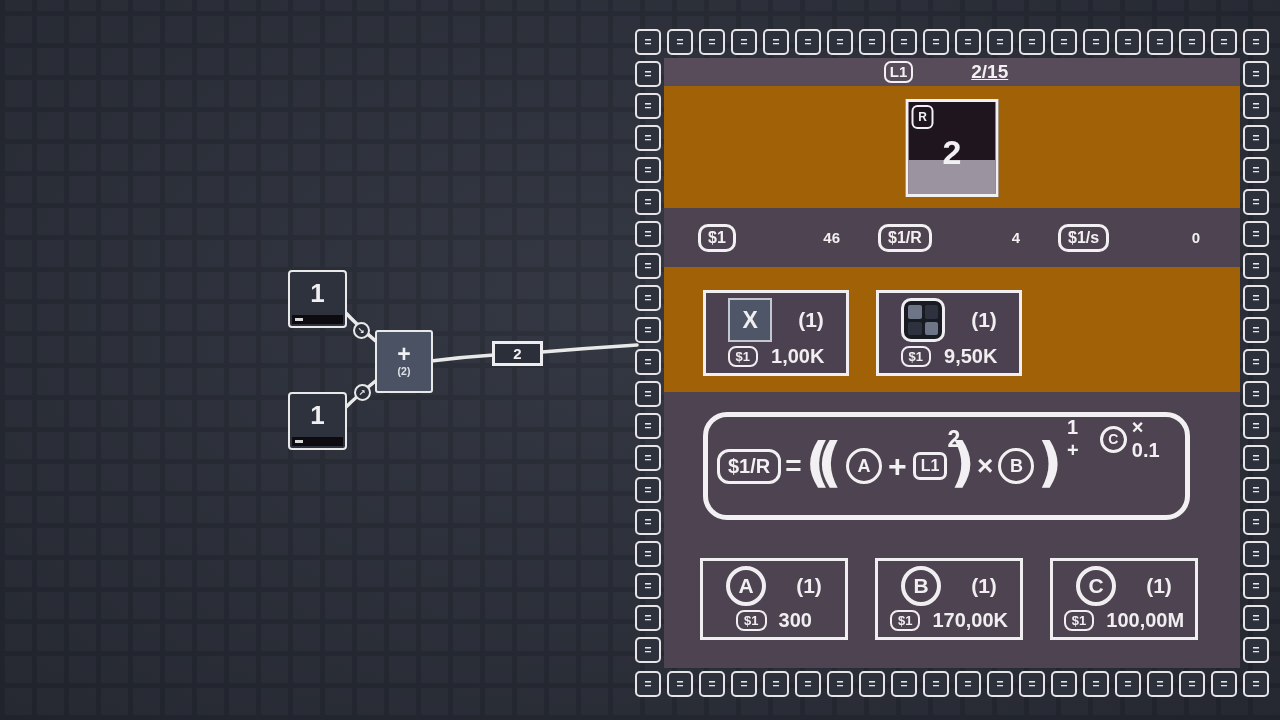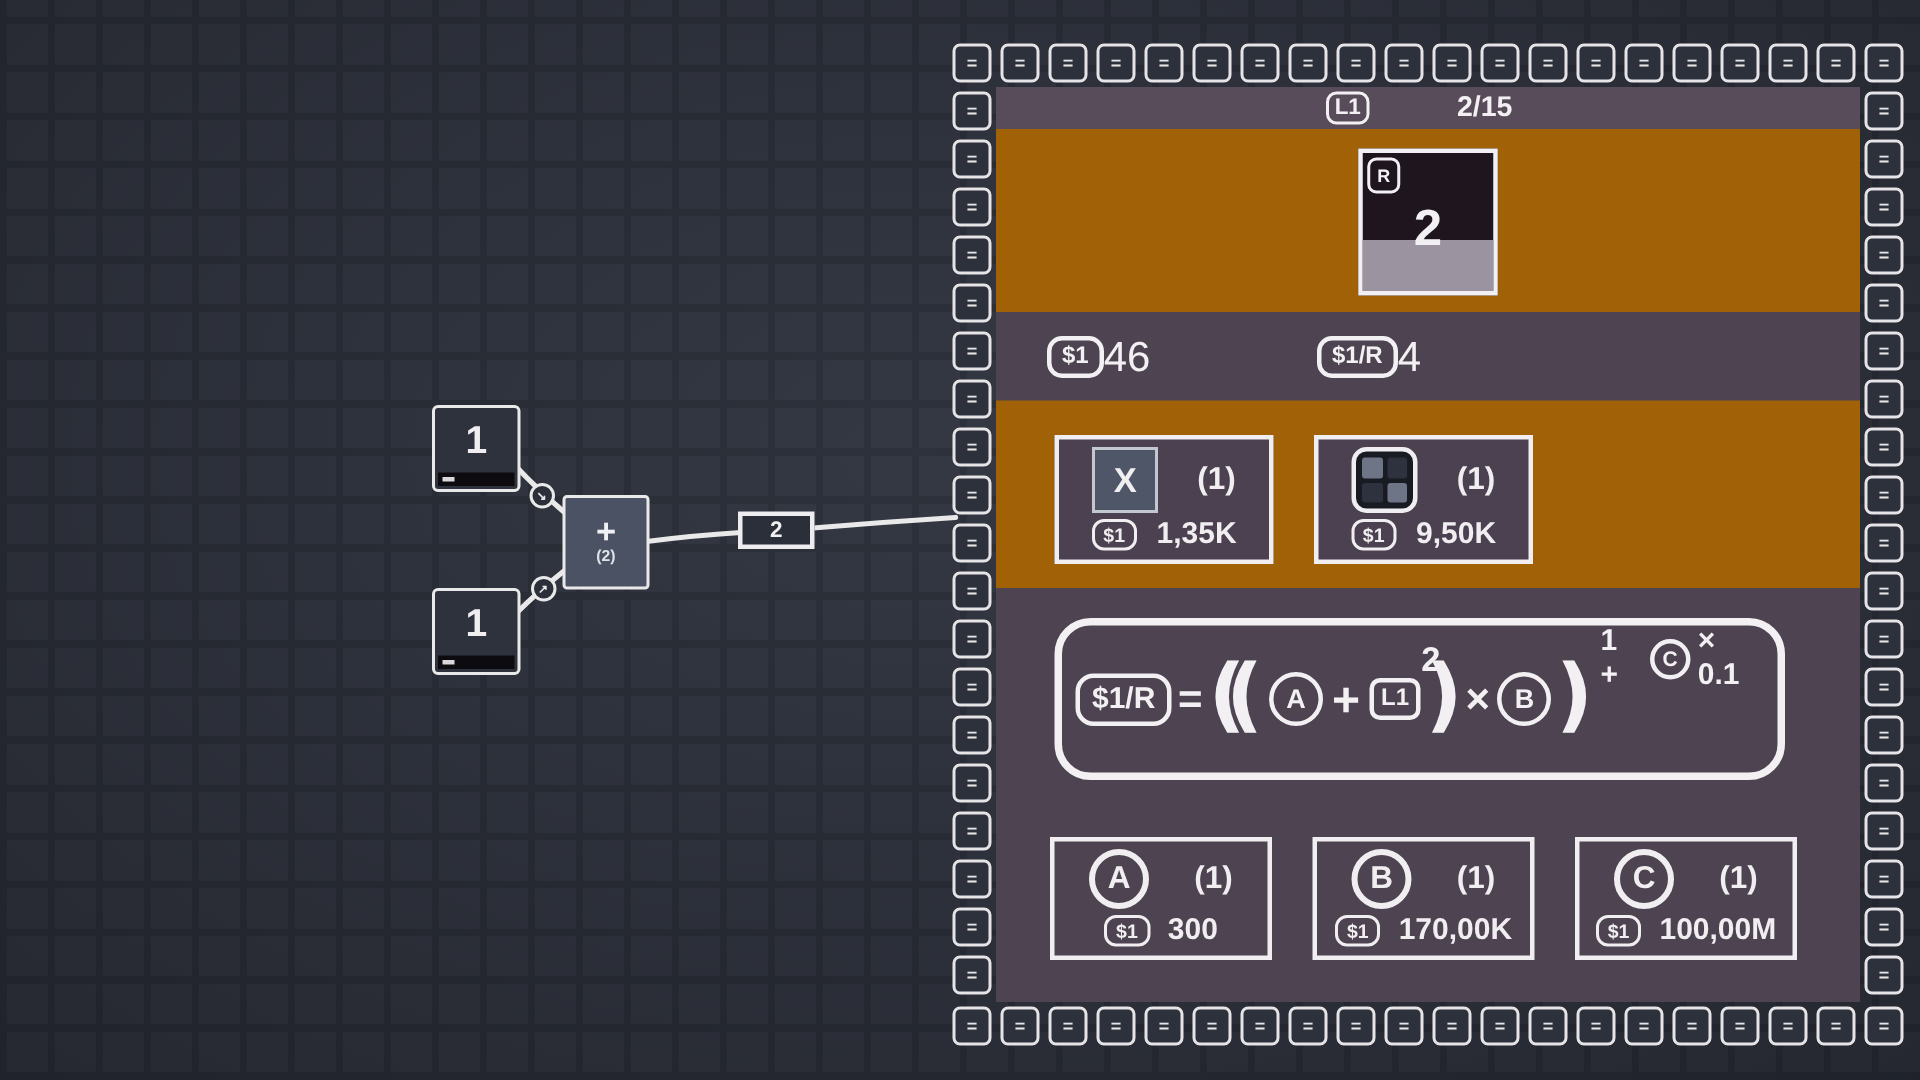--- a/index.html
+++ b/index.html
@@ -40,35 +40,35 @@
   .panel-mid{flex:1;display:flex;}
   .tile-col{width:32px;display:flex;flex-direction:column;flex:none;}
   .tile{width:26px;height:26px;margin:3px;background:#2d313c;border:2px solid #e6e4e6;border-radius:5px;
     color:#e6e4e6;font-weight:900;font-size:12px;display:flex;align-items:center;justify-content:center;
     box-sizing:border-box;flex:none;}
   .interior{flex:1;display:flex;flex-direction:column;background:#a16207;}
 
   .hdr{height:28px;flex:none;background:#594c5a;display:flex;align-items:center;justify-content:center;gap:46px;}
   .lvl-badge{border:2.5px solid #f2f0f2;border-radius:7px;font-size:15px;font-weight:bold;padding:1px 4px;
     transform:translateX(-12px);line-height:16px;}
-  .progress-text{font-size:19px;font-weight:bold;}
+  .progress-text{font-size:19px;font-weight:bold;text-decoration:underline;}
 
   .sec-card{height:122px;flex:none;position:relative;}
   .card{position:absolute;left:50%;top:13px;transform:translateX(-50%);width:93px;height:98px;
     border:3px solid #f2f0f2;background:#1e151f;box-sizing:border-box;}
   .r-badge{position:absolute;top:3px;left:3px;width:22px;height:24px;border:2.5px solid #f2f0f2;border-radius:6px;
     box-sizing:border-box;display:flex;align-items:center;justify-content:center;font-size:12px;font-weight:bold;
     background:#1e151f;z-index:3;}
   .card-value{position:absolute;left:0;width:100%;text-align:center;top:31px;font-size:34px;font-weight:bold;z-index:2;}
   .card-fill{position:absolute;left:0;right:0;bottom:0;background:#9c93a0;z-index:1;}
 
   .sec-stats{height:59px;flex:none;background:#4e4350;display:flex;align-items:center;padding-left:34px;box-sizing:border-box;}
   .stat-group{width:180px;display:flex;align-items:center;}
   .stat-badge{border:3px solid #f2f0f2;border-radius:10px;padding:2px 7px;font-size:16px;font-weight:bold;}
-  .stat-value{flex:1;text-align:left;font-size:28px;font-weight:normal;padding-right:38px;}
+  .stat-value{flex:1;text-align:right;font-size:15px;font-weight:bold;padding-right:38px;}
 
   .sec-shop{height:125px;flex:none;display:flex;gap:27px;padding:23px 0 0 39px;box-sizing:border-box;}
   .shop-btn{width:146px;height:86px;background:#4c4150;border:3px solid #f0eef0;box-sizing:border-box;
     display:flex;flex-direction:column;align-items:center;justify-content:center;gap:3px;padding:0;
     cursor:pointer;color:#f0eef0;font-family:inherit;}
   .shop-row1{display:flex;align-items:center;gap:26px;}
   .tile-x{width:44px;height:44px;background:#4f5668;border:2.5px solid #c3c7d0;box-sizing:border-box;
     display:flex;align-items:center;justify-content:center;font-size:23px;font-weight:bold;}
   .icon-grid{width:44px;height:44px;border:3px solid #f0eef0;border-radius:10px;background:#191b22;
     box-sizing:border-box;display:grid;grid-template-columns:1fr 1fr;gap:3px;padding:4px;}
@@ -204,33 +204,37 @@
 
       <div class="sec-stats">
         <div class="stat-group">
           <span class="stat-badge">$1</span>
           <span class="stat-value">46</span>
         </div>
         <div class="stat-group">
           <span class="stat-badge">$1/R</span>
           <span class="stat-value">4</span>
         </div>
+        <div class="stat-group">
+          <span class="stat-badge">$1/s</span>
+          <span class="stat-value">0</span>
+        </div>
       </div>
 
       <div class="sec-shop">
         <button class="shop-btn">
           <span class="shop-row1">
             <span class="tile-x">
               <span>X</span>
             </span>
             <span class="count">(1)</span>
           </span>
           <span class="shop-row2">
             <span class="money-badge">$1</span>
-            <span class="price">1,35K</span>
+            <span class="price">1,00K</span>
           </span>
         </button>
         <button class="shop-btn">
           <span class="shop-row1">
             <span class="icon-grid">
               <span class="c c-light"></span>
               <span class="c c-dark"></span>
               <span class="c c-dark"></span>
               <span class="c c-light"></span>
             </span>

